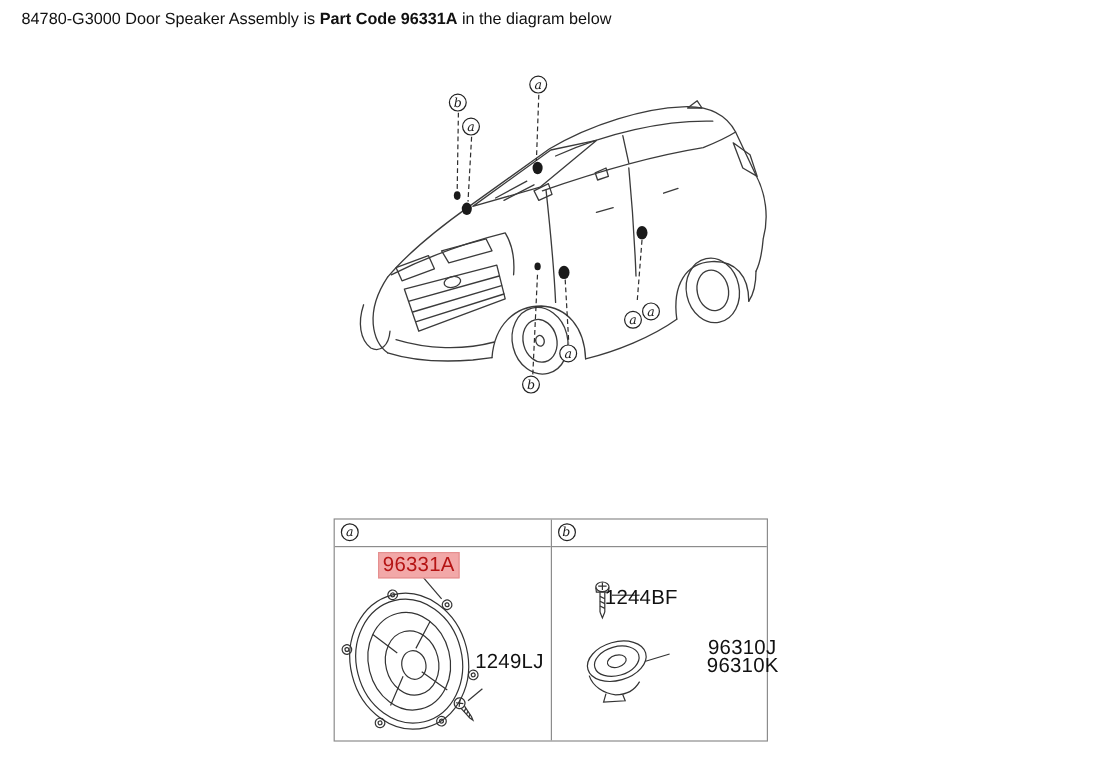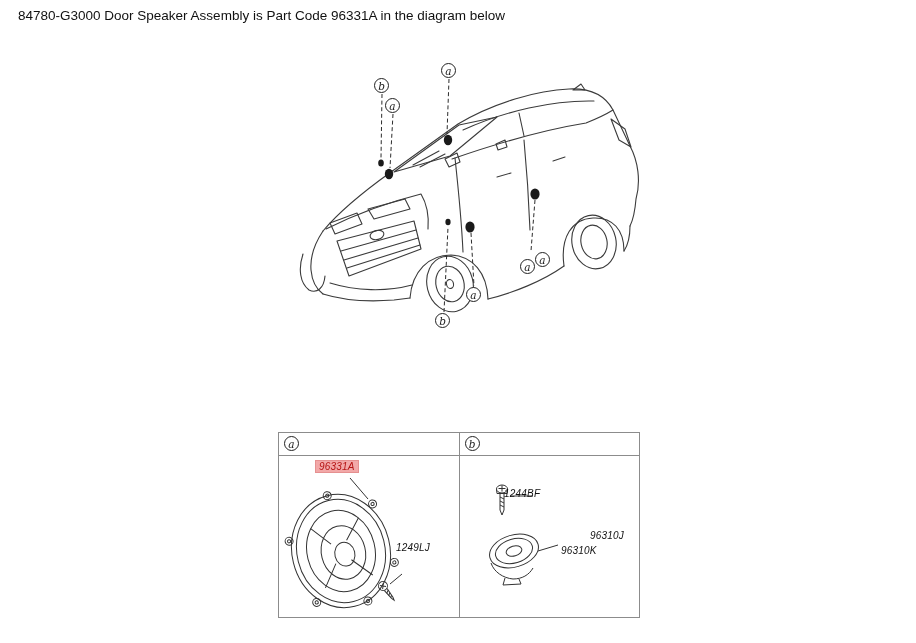--- a/index.html
+++ b/index.html
@@ -12,21 +12,21 @@
     color: #1a1a1a;
     font-family: "Liberation Sans", sans-serif;
   }
   .page { position: absolute; inset: 0; }
 
   .page-title {
     position: absolute; left: 18px; top: 6px;
     margin: 0; font-size: 13.5px; line-height: 20px; color: #111;
     white-space: nowrap;
   }
-  .page-title b { font-weight: normal; }
+  .page-title b { font-weight: bold; }
 
   .diagram-svg {
     position: absolute; left: 0; top: 0;
     z-index: 1; pointer-events: none;
   }
 
   .callout {
     position: absolute; width: 15px; height: 15px;
     border: 1px solid #222; border-radius: 50%;
     background: #fff;
@@ -49,22 +49,22 @@
     position: absolute; left: 5px; top: 3px;
     width: 15px; height: 15px;
     border: 1px solid #222; border-radius: 50%;
     background: #fff;
     display: flex; align-items: center; justify-content: center;
     font: italic 10.5px "DejaVu Serif", serif;
   }
 
   .part-label {
     position: absolute; z-index: 2;
-    font-size: 10px; letter-spacing: 0.2px; color: #111;
-    white-space: nowrap; cursor: default; font-style: italic;
+    font-size: 17px; letter-spacing: 0.2px; color: #111;
+    white-space: nowrap; cursor: default;
   }
   .part-label.highlight {
     background: #f2a8a8; color: #b51414;
     padding: 0 3px; border: 1px solid #e59090;
   }
 </style>
 </head>
 <body>
 
 <div class="page">
@@ -225,15 +225,15 @@
   <div class="callout" style="left:385px; top:98px;">a</div>
   <div class="callout" style="left:466px; top:287px;">a</div>
   <div class="callout" style="left:520px; top:259px;">a</div>
   <div class="callout" style="left:535px; top:252px;">a</div>
   <div class="callout" style="left:435px; top:313px;">b</div>
 
   <span class="part-label highlight" style="left:315px; top:460px;">96331A</span>
   <span class="part-label" style="left:396px; top:542px;">1249LJ</span>
   <span class="part-label" style="left:504px; top:488px;">1244BF</span>
   <span class="part-label" style="left:590px; top:530px;">96310J</span>
-  <span class="part-label" style="left:561px; top:545px;">96310K</span>
+  <span class="part-label" style="left:589px; top:545px;">96310K</span>
 
 </div>
 
 </body></html>

